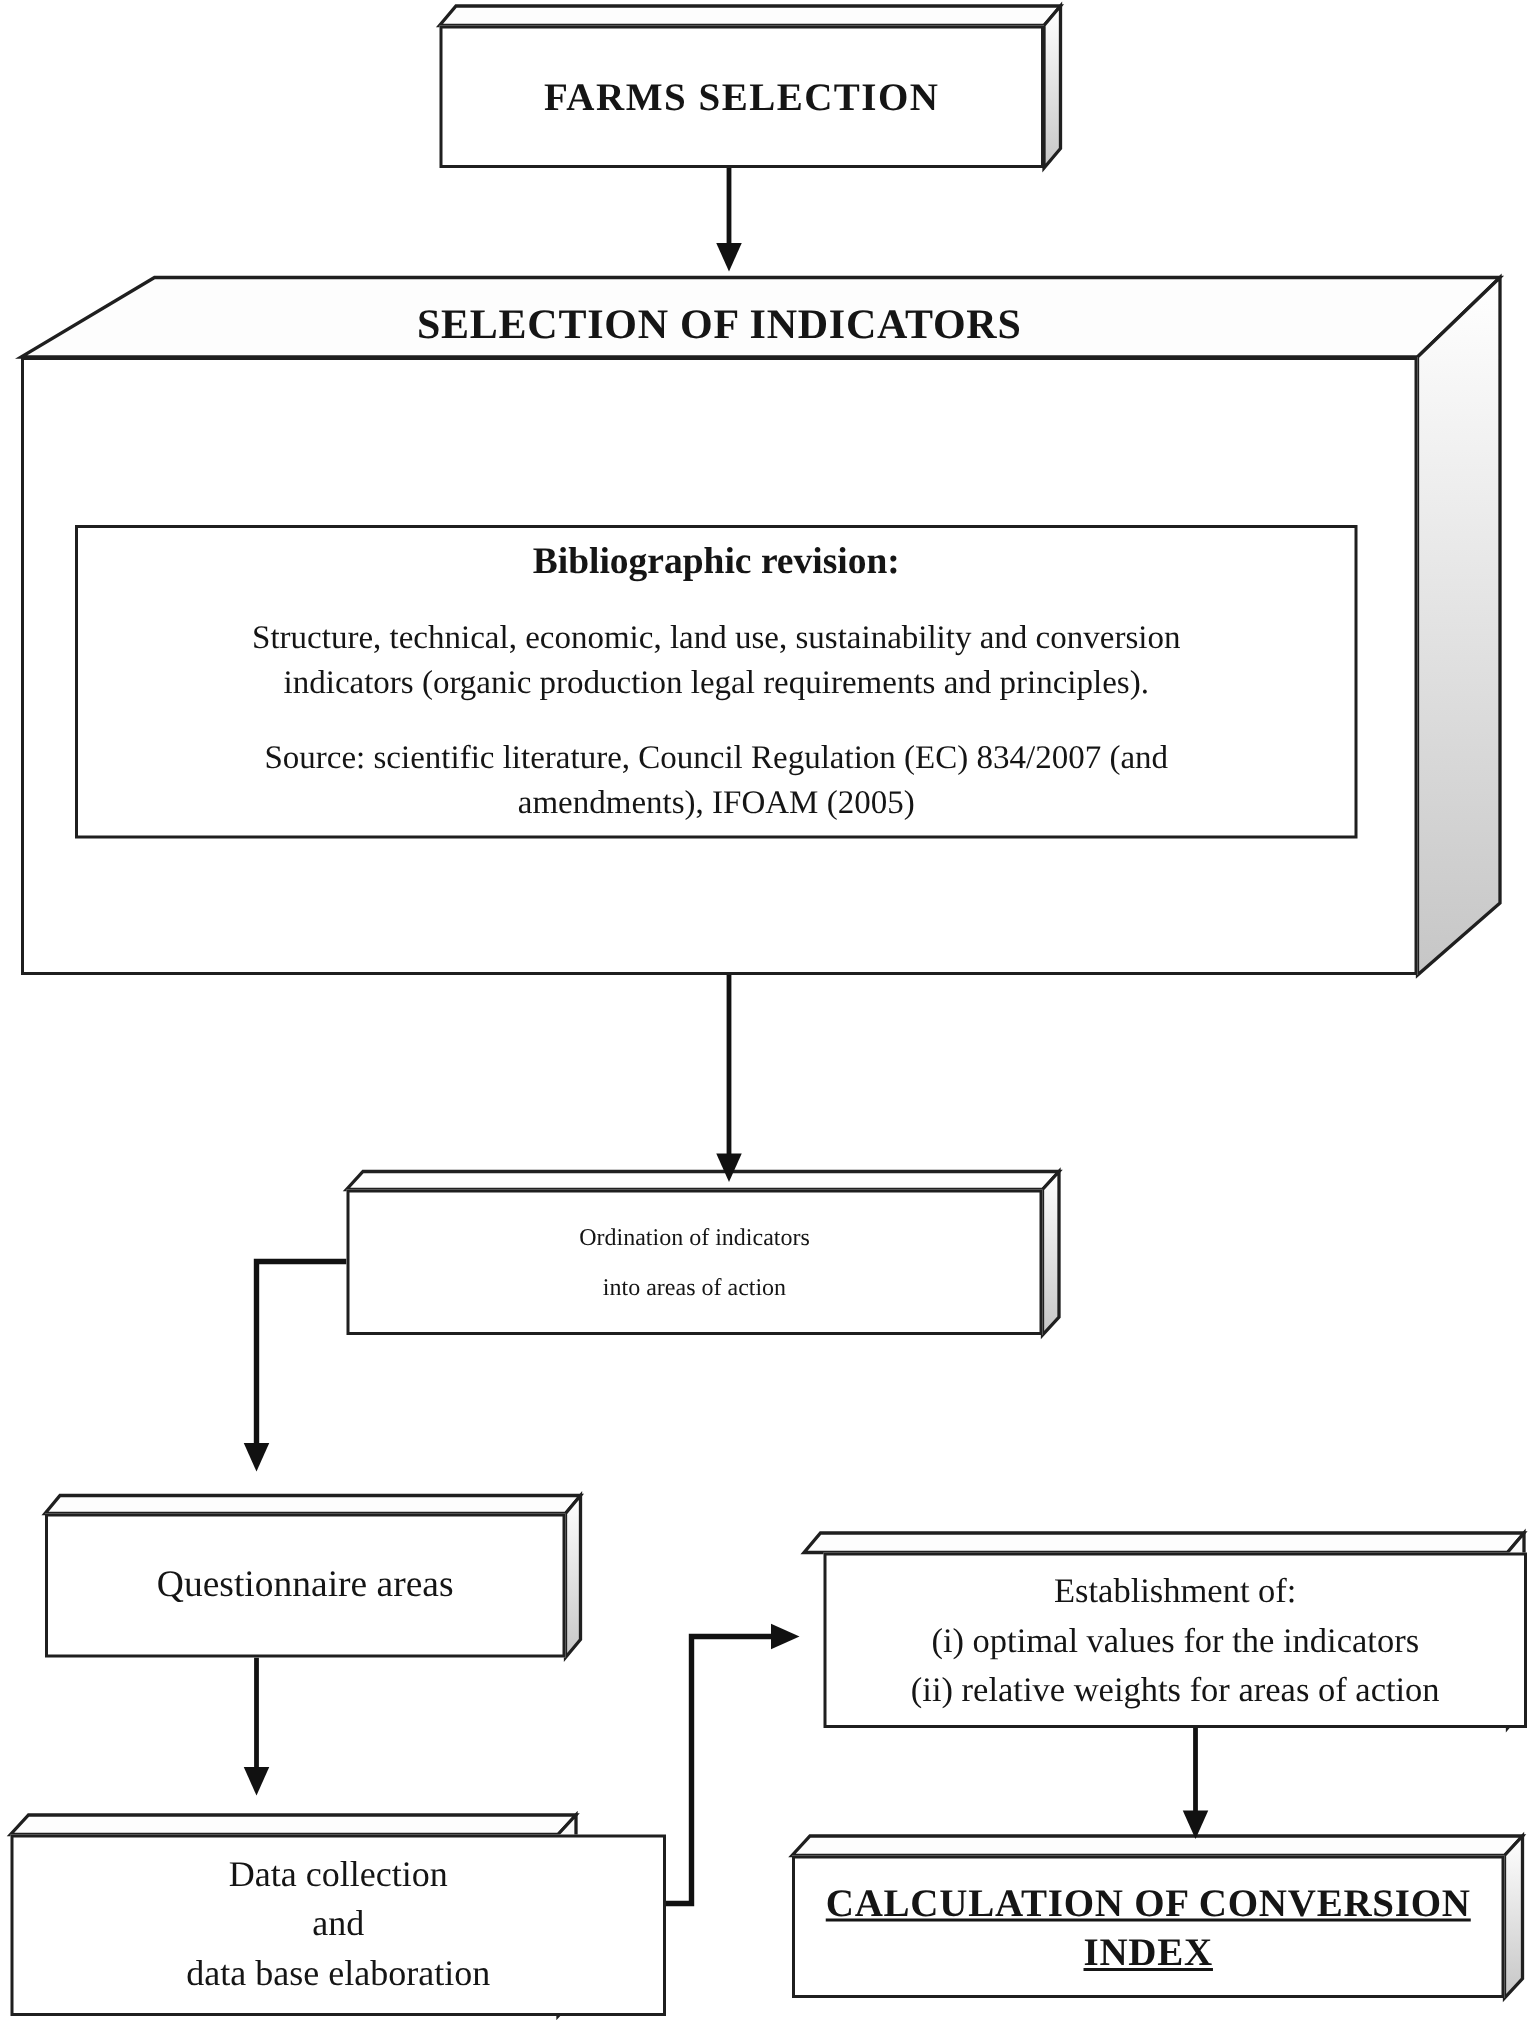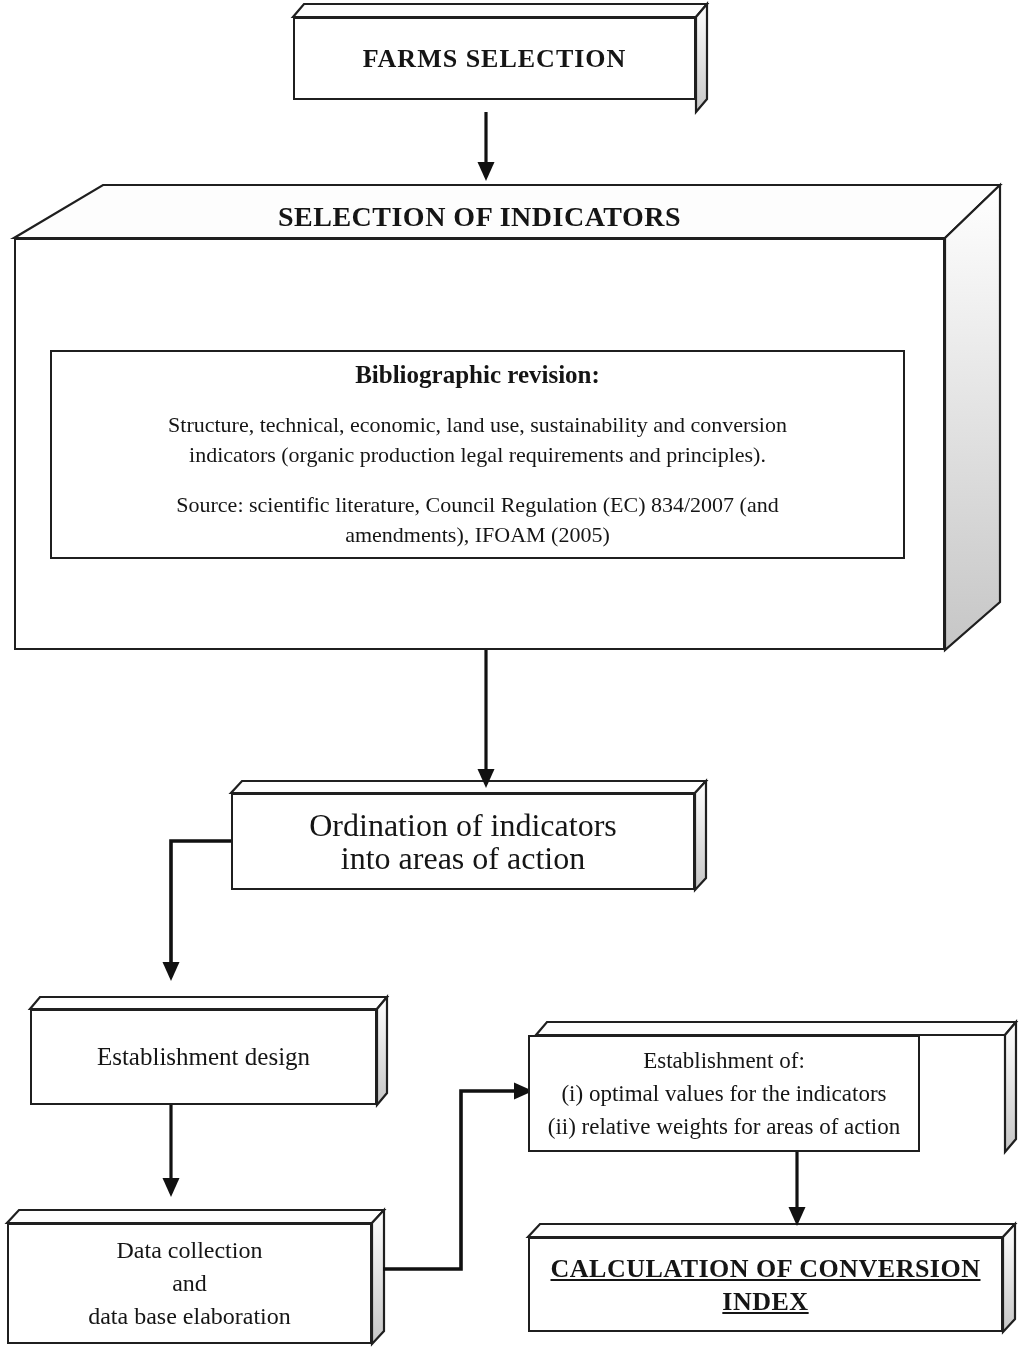--- a/index.html
+++ b/index.html
@@ -22,40 +22,40 @@
     box-sizing: border-box;
     background: #ffffff;
     border: 2.5px solid #1f1f1f;
     display: flex;
     align-items: center;
     justify-content: center;
     text-align: center;
   }
   .node .label { white-space: pre-line; }
 
-  .farms-box        { left: 293px; top: 17px;   width: 403px; height: 83px;
+  .farms-box        { left: 293px; top: 17px;   width: 403px; height: 95px;
                       font-size: 26px; font-weight: bold; letter-spacing: 1px; }
   .big-box          { left: 14px;  top: 238px;  width: 931px; height: 412px; }
   .big-box-title    { position: absolute; left: 14px; top: 201px; width: 931px;
                       text-align: center; font-size: 28px; font-weight: bold;
                       letter-spacing: 0.5px; }
   .inner-box        { left: 50px;  top: 350px;  width: 855px; height: 209px;
                       border-width: 2.5px; display: block; padding: 8px 24px 12px;
                       font-size: 22px; line-height: 30px; }
   .inner-box .inner-heading { font-size: 25px; font-weight: bold; line-height: 30px;
                       margin: 0 0 20px 0; text-align: center; }
   .inner-box p      { margin: 16px 0 20px 0; text-align: center; white-space: pre-line; }
   .inner-box p:last-child { margin-bottom: 0; }
   .ordination-box   { left: 231px; top: 793px;  width: 464px; height: 97px;
-                      font-size: 32px; line-height: 33px; }
+                      font-size: 16px; line-height: 33px; }
   .questionnaire-box{ left: 30px;  top: 1009px; width: 347px; height: 96px;
                       font-size: 25px; }
-  .data-box         { left: 7px;   top: 1223px; width: 365px; height: 121px;
+  .data-box         { left: 7px;   top: 1223px; width: 437px; height: 121px;
                       font-size: 24px; line-height: 33px; }
-  .establishment-box{ left: 528px; top: 1035px; width: 392px; height: 117px;
+  .establishment-box{ left: 549px; top: 1035px; width: 469px; height: 117px;
                       font-size: 23px; line-height: 33px; }
   .calculation-box  { left: 528px; top: 1237px; width: 475px; height: 95px;
                       font-size: 26px; font-weight: bold; line-height: 33px;
                       letter-spacing: 0.5px; text-decoration: underline; }
 </style>
 </head>
 <body>
 
 <div class="canvas">
 
@@ -147,21 +147,21 @@
     <p>Source: scientific literature, Council Regulation (EC) 834/2007 (and
 amendments), IFOAM (2005)</p>
   </div>
 
   <div class="node ordination-box">
     <span class="label">Ordination of indicators
 into areas of action</span>
   </div>
 
   <div class="node questionnaire-box">
-    <span class="label">Establishment design</span>
+    <span class="label">Questionnaire areas</span>
   </div>
 
   <div class="node data-box">
     <span class="label">Data collection
 and
 data base elaboration</span>
   </div>
 
   <div class="node establishment-box">
     <span class="label">Establishment of:

